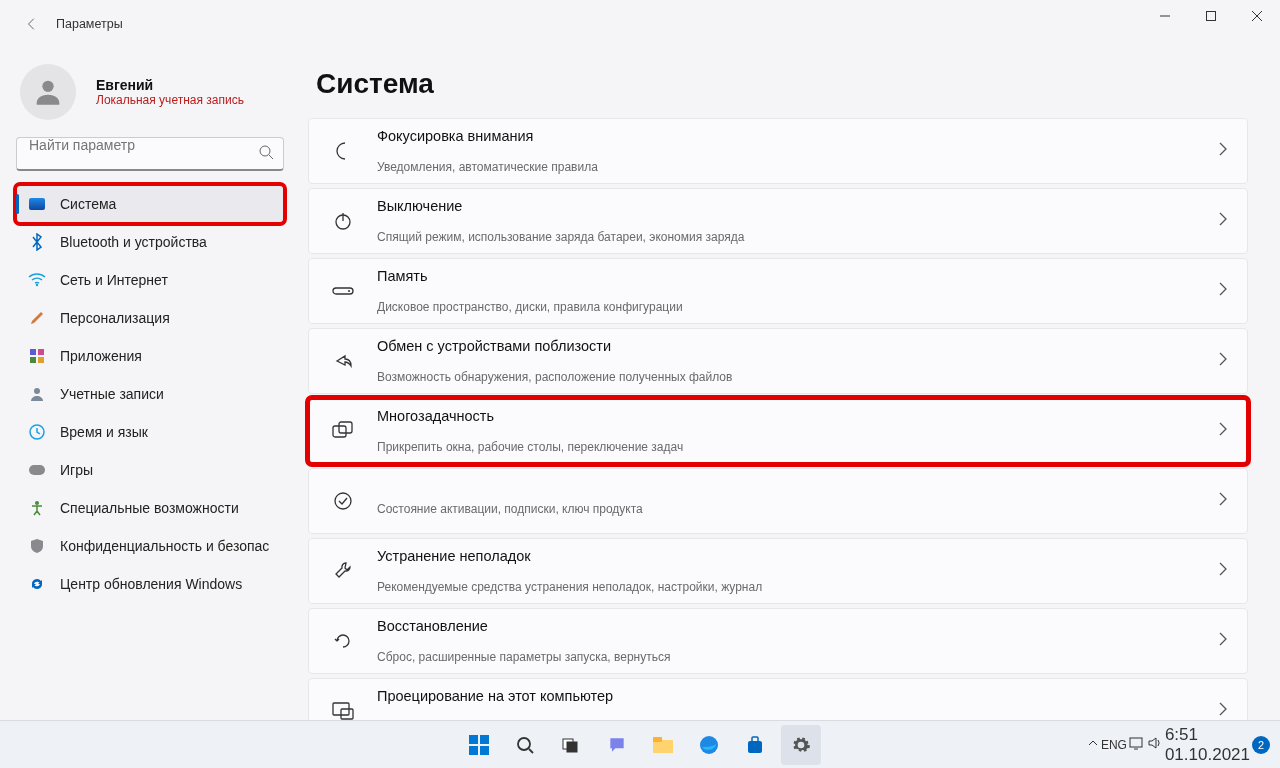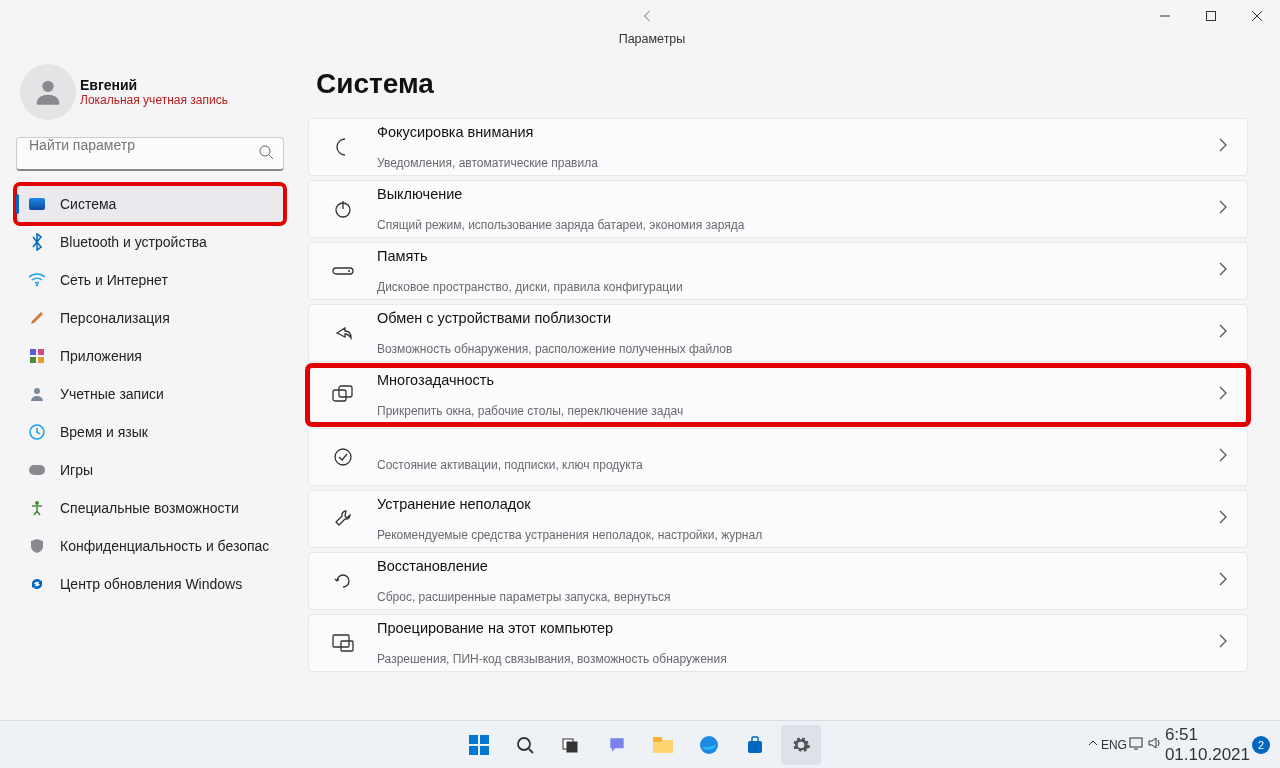--- a/index.html
+++ b/index.html
@@ -1,49 +1,49 @@
 <!DOCTYPE html>
 <html><head>
 <meta charset="utf-8">
 <style>
 * { margin: 0; padding: 0; box-sizing: border-box; font-family: "Segoe UI", Arial, sans-serif; }
 body { background: #f5f5f7; width: 1280px; height: 768px; overflow: hidden; position: relative; }
 
 
-.titlebar { height: 48px; display: flex; align-items: center; padding-left: 16px; background: #f5f5f7; flex-direction: column; }
+.titlebar { height: 48px; display: flex; align-items: center; padding-left: 16px; background: #f5f5f7; }
 .titlebar .back { width: 32px; height: 32px; display: flex; align-items: center; justify-content: center; color: #555; cursor: pointer; }
 .titlebar .title { font-size: 12.5px; color: #333; margin-left: 8px; }
 .winbtns { position: absolute; right: 0; top: 0; height: 48px; display: flex; }
 .winbtn { width: 46px; height: 32px; display: flex; align-items: center; justify-content: center; color: #333; cursor: pointer; }
 
 
 .main { display: flex; height: calc(100% - 48px - 48px); }
 
 
 .sidebar { width: 300px; padding: 8px 16px; }
-.profile { display: flex; align-items: center; gap: 4px; margin: 8px 4px 16px 4px; }
+.profile { display: flex; align-items: center; gap: 20px; margin: 8px 4px 16px 4px; }
 .avatar { width: 56px; height: 56px; border-radius: 50%; background: #e4e4e6; display: flex; align-items: center; justify-content: center; }
 .avatar svg { width: 34px; height: 34px; fill: #8a8a8e; }
 .profile-text .username { font-weight: 600; font-size: 14px; color: #111; }
 .profile-text .sub { font-size: 12px; color: #b91c1c; }
 .search { position: relative; margin: 4px 0 14px 0; }
 .search input { width: 100%; height: 34px; border: 1px solid #ccc; border-bottom: 2px solid #888; border-radius: 4px; background: #fbfbfd; padding: 0 36px 16px 12px; font-size: 14px; outline: none; }
 .search .sicon { position: absolute; right: 10px; top: 8px; color: #666; }
 
 .nav { margin-top: 4px; }
 .nav-item { display: flex; align-items: center; gap: 14px; height: 38px; padding: 0 12px; border-radius: 4px; font-size: 14px; color: #222; cursor: pointer; position: relative; }
 .nav-item.active { background: #eaeaee; }
 .nav-item.active::before { content: ""; position: absolute; left: 0; top: 9px; bottom: 9px; width: 3px; background: #0067c0; border-radius: 2px; }
 .nav-icon { width: 18px; height: 18px; display: flex; align-items: center; justify-content: center; }
 .highlight-nav { outline: 4px solid #e30000; outline-offset: -1px; }
 
 
 .content { flex: 1; padding: 8px 32px 8px 8px; overflow-y: auto; }
 .page-title { font-size: 28px; font-weight: 600; color: #111; margin: 12px 0 18px 8px; }
-.tile { display: flex; align-items: center; background: #fbfbfd; border: 1px solid #e7e7ea; border-radius: 4px; height: 58px; margin-bottom: 4px; padding: 0 20px; cursor: pointer; }
+.tile { display: flex; align-items: center; background: #fbfbfd; border: 1px solid #e7e7ea; border-radius: 4px; height: 66px; margin-bottom: 4px; padding: 0 20px; cursor: pointer; }
 .tile .ticon { width: 28px; display: flex; align-items: center; justify-content: center; color: #333; }
 .tile .tbody { flex: 1; margin-left: 20px; }
 .tile .ttitle { font-size: 14.5px; color: #111; }
 .tile .tsub { font-size: 12px; color: #6a6a6e; margin-top: 16px; }
 .tile .chev { color: #555; }
 .tile.highlight { outline: 5px solid #e30000; outline-offset: -2px; position: relative; z-index: 2; }
 
 
 .taskbar { position: absolute; bottom: 0; left: 0; right: 0; height: 48px; background: #eef1f6; border-top: 1px solid #d8dbe0; display: flex; align-items: center; }
 .taskbar .center { position: absolute; left: 50%; transform: translateX(-50%); display: flex; gap: 6px; align-items: center; }

